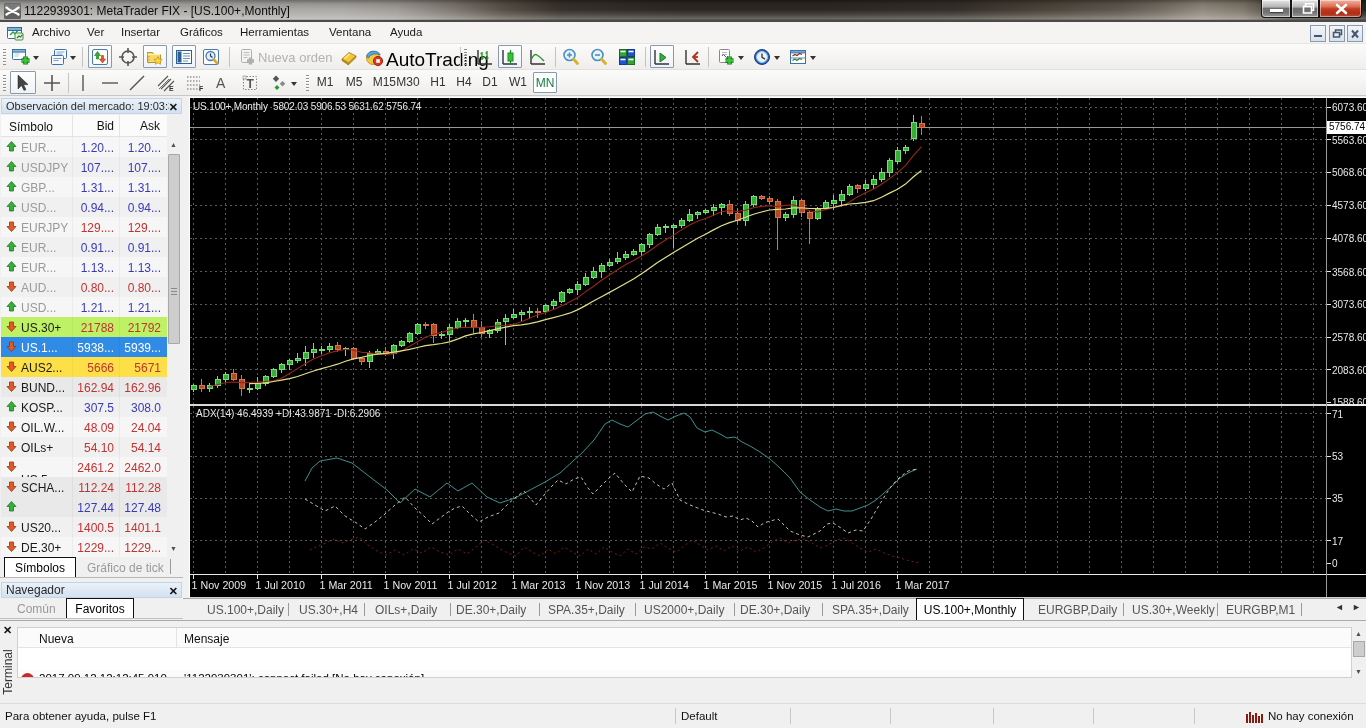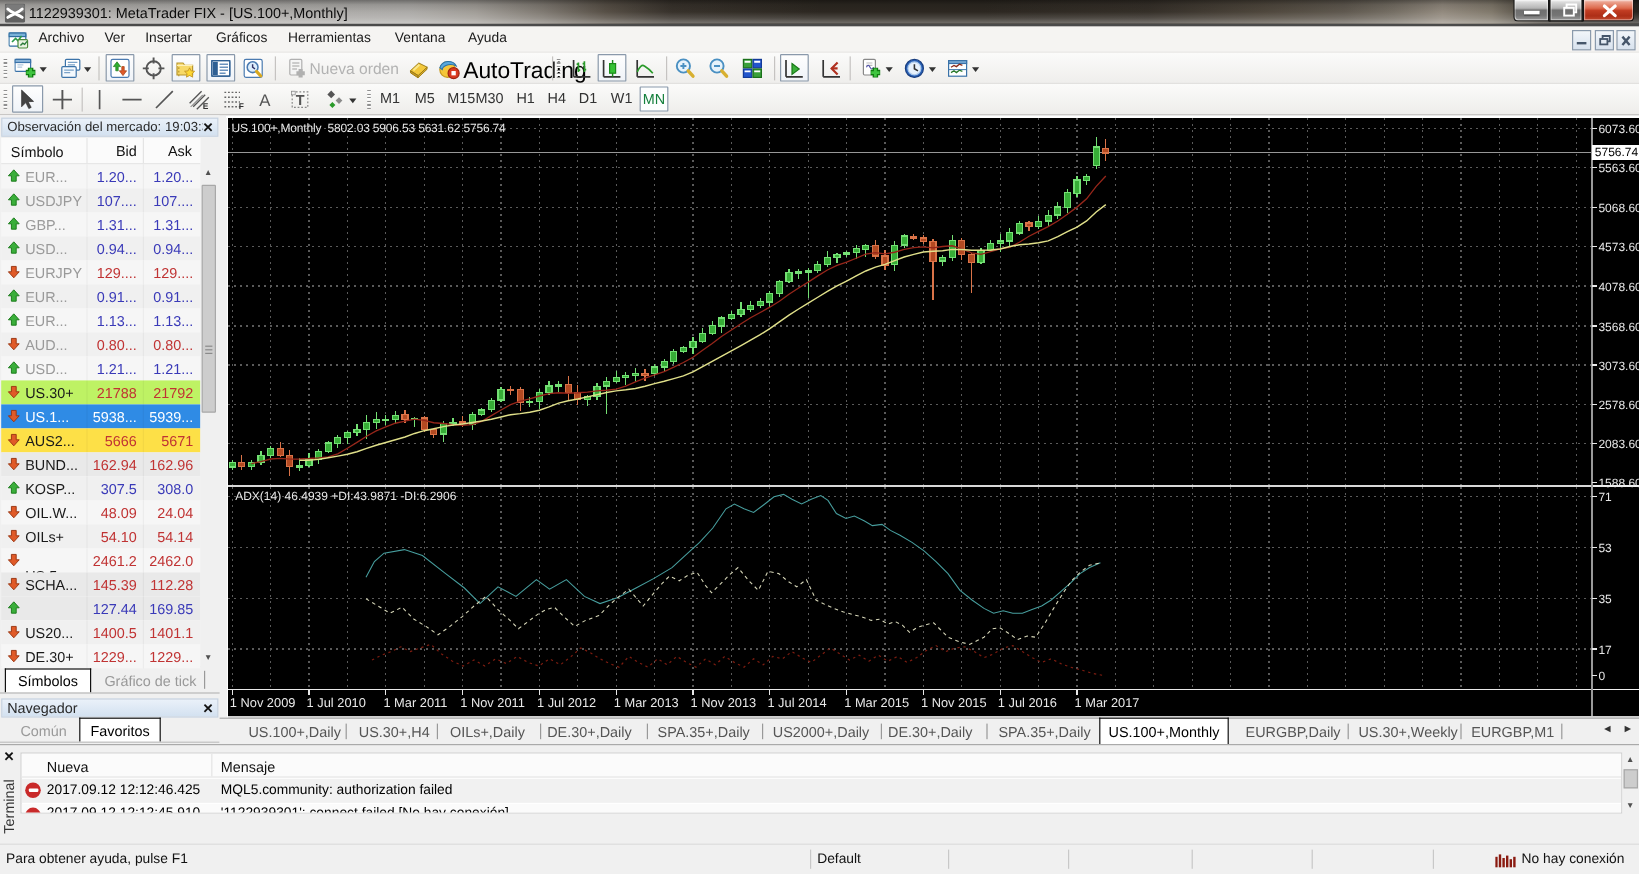--- a/index.html
+++ b/index.html
@@ -790,32 +790,32 @@
 <span style="position:absolute;right:53px;top:4px;color:#c03333">2461.2</span>
 <span style="position:absolute;right:6px;top:4px;color:#c03333">2462.0</span>
 <span style="position:absolute;left:71px;top:0;bottom:0;width:1px;background:rgba(0,0,0,0.04)"></span>
 <span style="position:absolute;left:118px;top:0;bottom:0;width:1px;background:rgba(0,0,0,0.04)"></span>
 </div>
 <div style="position:absolute;left:1px;top:381px;width:166px;height:20px;background:#e9e9e9;font-size:12px">
 <span style="position:absolute;left:5px;top:4px"><svg width="11" height="11" viewBox="0 0 11 11">
           <path d="M5.5 10.5 L10 5.5 H7.5 V1 H3.5 V5.5 H1 Z" fill="#e05a28" stroke="#9a3410" stroke-width="0.8"></path>
         </svg></span>
 <span style="position:absolute;left:20px;top:4px;color:#1a1a1a">SCHA...</span>
-<span style="position:absolute;right:53px;top:4px;color:#c03333">145.39</span>
+<span style="position:absolute;right:53px;top:4px;color:#c03333">112.24</span>
 <span style="position:absolute;right:6px;top:4px;color:#c03333">112.28</span>
 <span style="position:absolute;left:71px;top:0;bottom:0;width:1px;background:rgba(0,0,0,0.04)"></span>
 <span style="position:absolute;left:118px;top:0;bottom:0;width:1px;background:rgba(0,0,0,0.04)"></span>
 </div>
 <div style="position:absolute;left:1px;top:401px;width:166px;height:20px;background:#e9e9e9;font-size:12px">
 <span style="position:absolute;left:5px;top:4px"><svg width="11" height="11" viewBox="0 0 11 11">
           <path d="M5.5 0.5 L10 5.5 H7.5 V10 H3.5 V5.5 H1 Z" fill="#3aae3a" stroke="#1a7a1a" stroke-width="0.8"></path>
         </svg></span>
 <span style="position:absolute;left:20px;top:20px;color:#0f172a">TNO...</span>
 <span style="position:absolute;right:53px;top:4px;color:#3a3ab8">127.44</span>
-<span style="position:absolute;right:6px;top:4px;color:#3a3ab8">169.85</span>
+<span style="position:absolute;right:6px;top:4px;color:#3a3ab8">127.48</span>
 <span style="position:absolute;left:71px;top:0;bottom:0;width:1px;background:rgba(0,0,0,0.04)"></span>
 <span style="position:absolute;left:118px;top:0;bottom:0;width:1px;background:rgba(0,0,0,0.04)"></span>
 </div>
 <div style="position:absolute;left:1px;top:421px;width:166px;height:20px;background:#f0f0f0;font-size:12px">
 <span style="position:absolute;left:5px;top:4px"><svg width="11" height="11" viewBox="0 0 11 11">
           <path d="M5.5 10.5 L10 5.5 H7.5 V1 H3.5 V5.5 H1 Z" fill="#e05a28" stroke="#9a3410" stroke-width="0.8"></path>
         </svg></span>
 <span style="position:absolute;left:20px;top:4px;color:#1a1a1a">US20...</span>
 <span style="position:absolute;right:53px;top:4px;color:#c03333">1400.5</span>
 <span style="position:absolute;right:6px;top:4px;color:#c03333">1401.1</span>
@@ -884,25 +884,20 @@
 </div>
 <div class="abs" style="left:0;top:620px;width:1366px;height:83px;background:#f0f0f0;border-top:1px solid #aaa">
 <div style="position:absolute;left:3px;top:3px;font-size:11px;font-weight:bold;color:#111">✕</div>
 <div style="position:absolute;left:-17px;top:44px;width:50px;height:14px;transform:rotate(-90deg);font-size:12px;color:#333;text-align:center;z-index:6">Terminal</div>
 <div style="position:absolute;left:17px;top:6px;width:1335px;height:51px;background:#fff;border:1px solid #d0d0d0;overflow:hidden">
   <div style="position:absolute;left:0;top:0;width:100%;height:20px;background:#fbfbfb;border-bottom:1px solid #e4e4e4;font-size:12px;color:#111">
     <span style="position:absolute;left:21px;top:4px">Nueva</span>
     <span style="position:absolute;left:166px;top:4px">Mensaje</span>
     <span style="position:absolute;left:158px;top:0;bottom:0;width:1px;background:#e4e4e4"></span>
   </div>
-  <div style="position:absolute;left:0;top:21px;width:100%;height:20px;background:#f1f1f1;font-size:11.5px;color:#000">
-    <span class="erricon"></span>
-    <span style="position:absolute;left:21px;top:4px">2017.09.12 12:12:46.425</span>
-    <span style="position:absolute;left:166px;top:4px">MQL5.community: authorization failed</span>
-  </div>
   <div style="position:absolute;left:0;top:42px;width:100%;height:9px;background:#fbfbfb;font-size:11.5px;color:#000;overflow:hidden">
     <span class="erricon"></span>
     <span style="position:absolute;left:21px;top:2px">2017.09.12 12:12:45.910</span>
     <span style="position:absolute;left:166px;top:2px">'1122939301': connect failed [No hay conexión]</span>
   </div>
 
 </div>
 <div style="position:absolute;left:1352px;top:6px;width:14px;height:51px;background:#f0f0f0">
   <div style="position:absolute;left:0;top:0;width:13px;height:13px;color:#505050;font-size:7px;text-align:center;line-height:13px">▲</div>
   <div style="position:absolute;left:0;bottom:0;width:13px;height:13px;color:#505050;font-size:7px;text-align:center;line-height:13px">▼</div>

